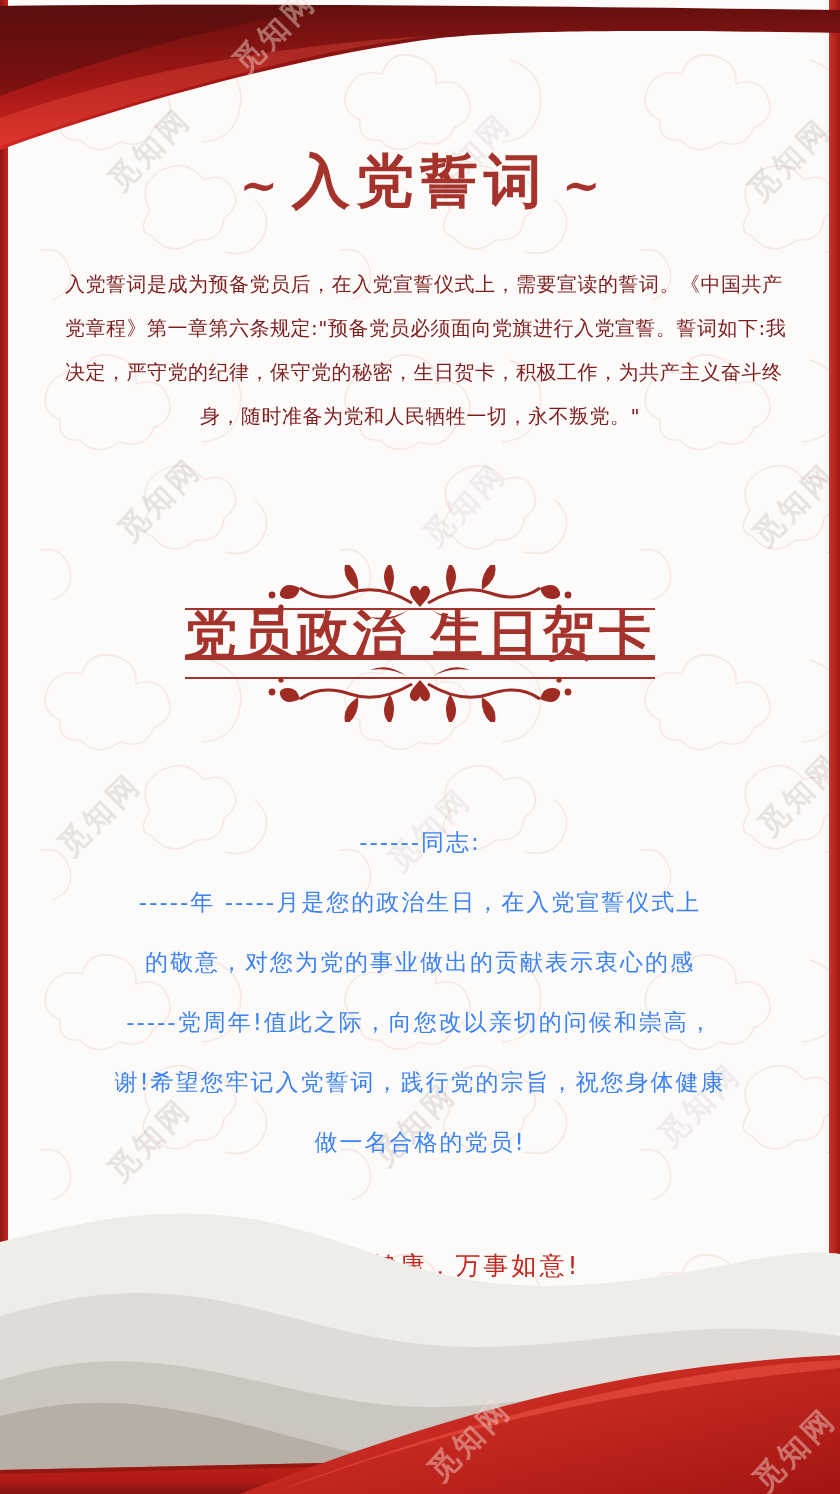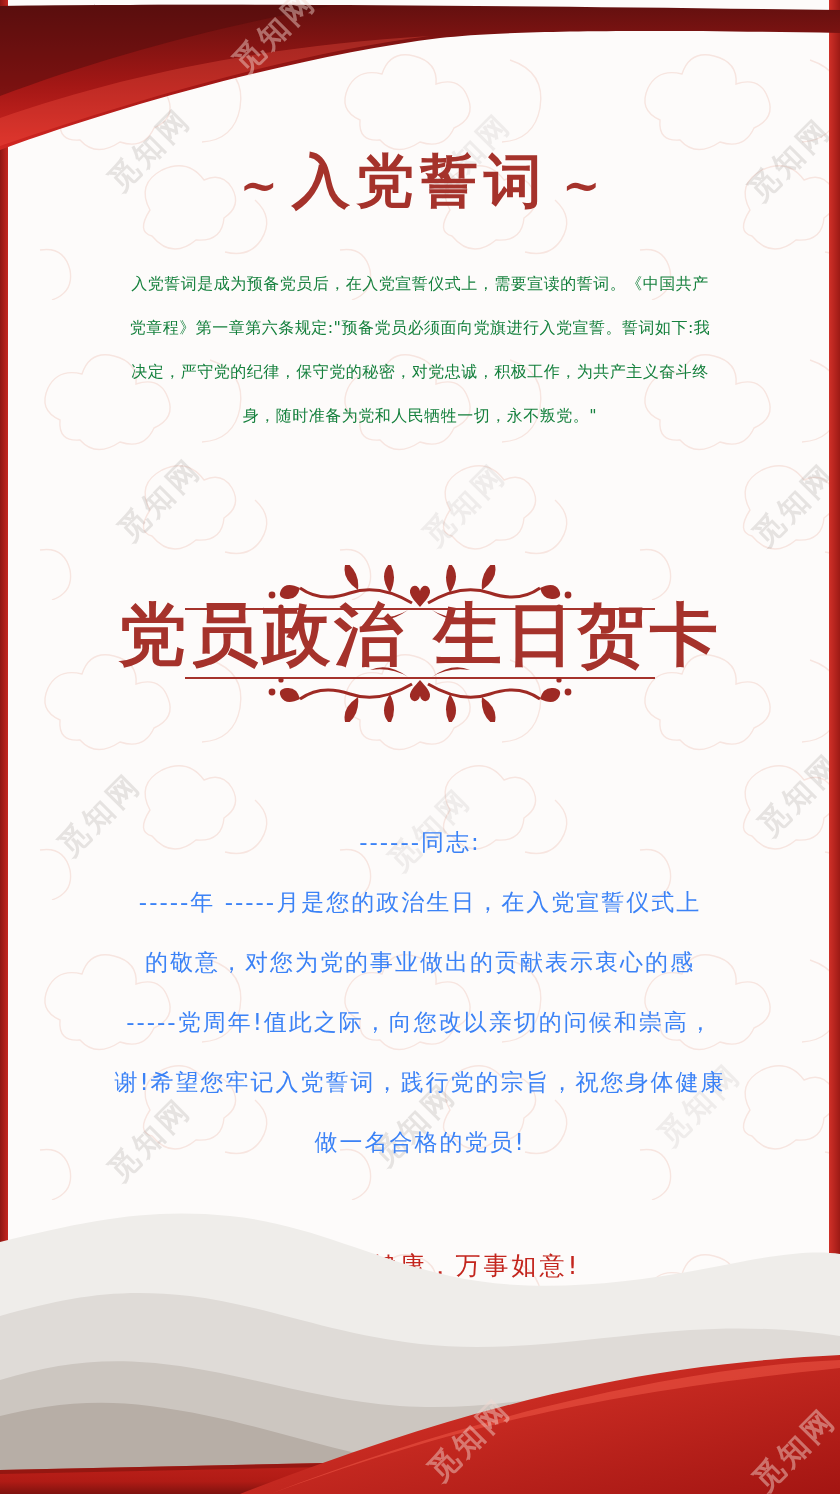--- a/index.html
+++ b/index.html
@@ -36,30 +36,30 @@
     margin:4px;font-family:"DejaVu Serif","Liberation Serif",serif;
     font-size:58px;font-weight:700;color:#a5322b;letter-spacing:6px;line-height:86px;
   }
   .swash{
     font-family:"DejaVu Serif","Liberation Serif",serif;
     font-size:46px;font-weight:700;color:#a5322b;transform:translateY(4px);
   }
   .oath{position:absolute;top:262px;left:50%;transform:translateX(-50%);width:710px;}
   .oath p{
     margin:0;height:44px;line-height:44px;text-align:center;white-space:nowrap;
-    font-size:16px;color:#15803d;letter-spacing:.5px;
+    font-size:20px;color:#7f1d1d;letter-spacing:.5px;
   }
   .card-head{position:absolute;left:0;top:0;width:100%;}
   .divider{position:absolute;left:50%;transform:translateX(-50%);}
   .divider-a{top:565px;}
   .divider-b{top:664px;}
   .card-head h2{
     position:absolute;top:602px;left:0;width:100%;margin:0;text-align:center;
     font-family:"DejaVu Serif","Liberation Serif",serif;
-    font-size:68px;font-weight:700;color:#a5322b;letter-spacing:4px;line-height:64px;
+    font-size:52px;font-weight:700;color:#a5322b;letter-spacing:4px;line-height:64px;text-decoration:underline;
   }
   .letter{position:absolute;top:812px;left:50%;transform:translateX(-50%);width:720px;}
   .letter p{
     margin:0;height:60px;line-height:60px;text-align:center;white-space:nowrap;
     font-size:23px;color:#3b82f6;letter-spacing:2px;
   }
   .wish{
     position:absolute;top:1244px;left:0;width:100%;height:44px;line-height:44px;z-index:7;
     text-align:center;font-size:25px;font-weight:500;color:#c3251d;letter-spacing:3px;
   }
@@ -148,21 +148,21 @@
 
     <header class="title-row">
       <span class="swash">~</span>
       <h1>入党誓词</h1>
       <span class="swash">~</span>
     </header>
 
     <section class="oath">
       <p>入党誓词是成为预备党员后，在入党宣誓仪式上，需要宣读的誓词。《中国共产</p>
       <p>党章程》第一章第六条规定:"预备党员必须面向党旗进行入党宣誓。誓词如下:我</p>
-      <p>决定，严守党的纪律，保守党的秘密，对党忠诚，积极工作，为共产主义奋斗终</p>
+      <p>决定，严守党的纪律，保守党的秘密，生日贺卡，积极工作，为共产主义奋斗终</p>
       <p>身，随时准备为党和人民牺牲一切，永不叛党。"</p>
     </section>
 
     <section class="card-head">
       <svg class="divider divider-a" width="480" height="58" viewBox="-240 -44 480 58">
         <rect x="-235" y="-1" width="470" height="2" fill="#a5322b"></rect>
         <g fill="#9e2a24">
           <path d="M0,-2 C-5,-8 -13,-15 -9,-21 C-6,-25 -1,-23 0,-18 C1,-23 6,-25 9,-21 C13,-15 5,-8 0,-2 Z"></path>
           <g id="armA">
             <path d="M8,-6 C30,-19 50,-23 70,-16 C90,-9 106,-11 120,-21" fill="none" stroke="#9e2a24" stroke-width="3"></path>

